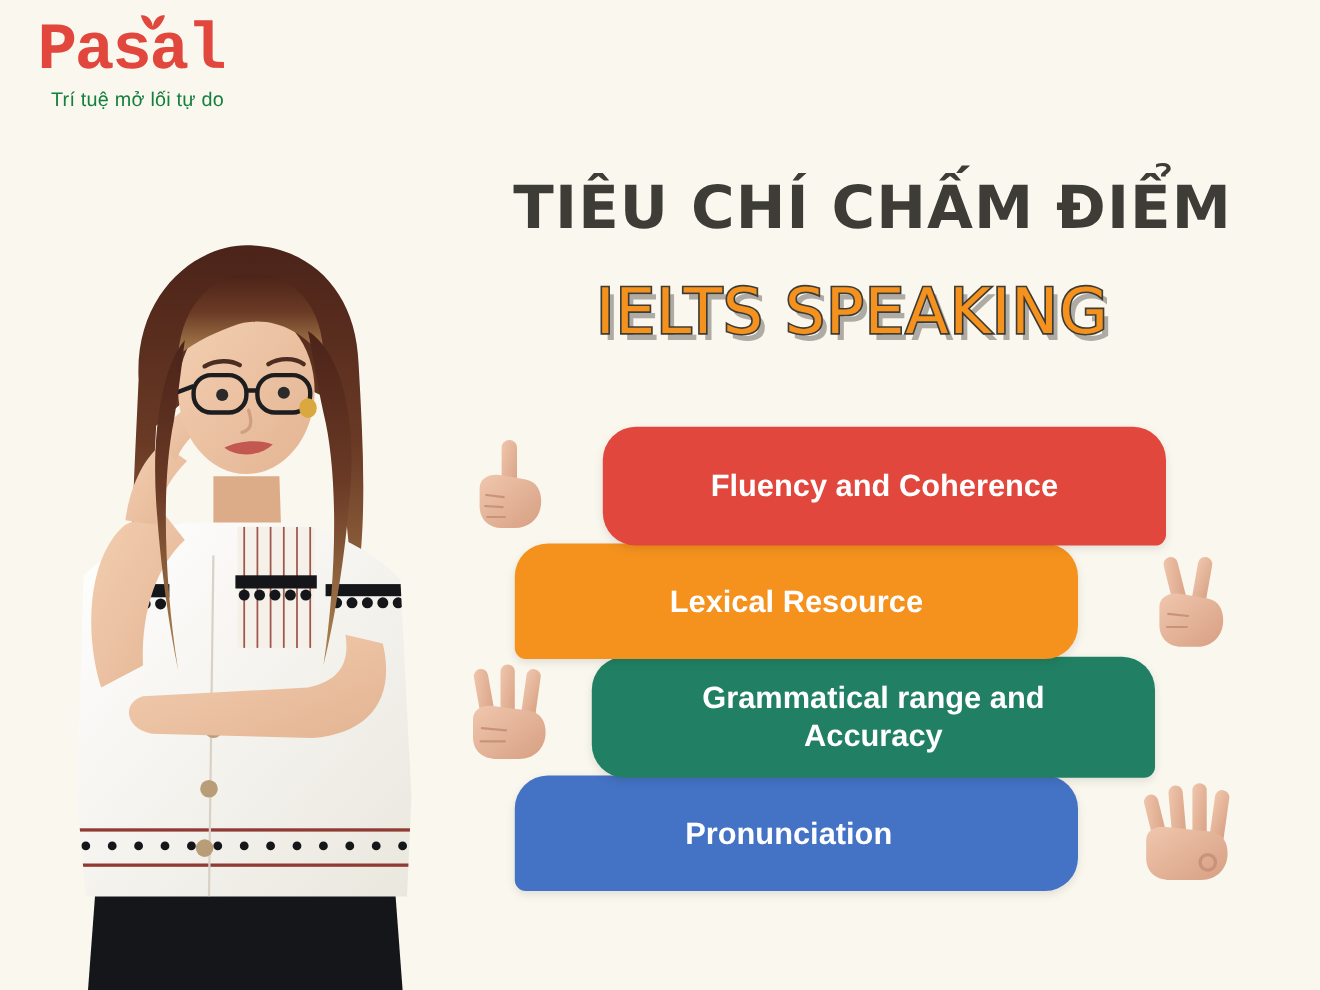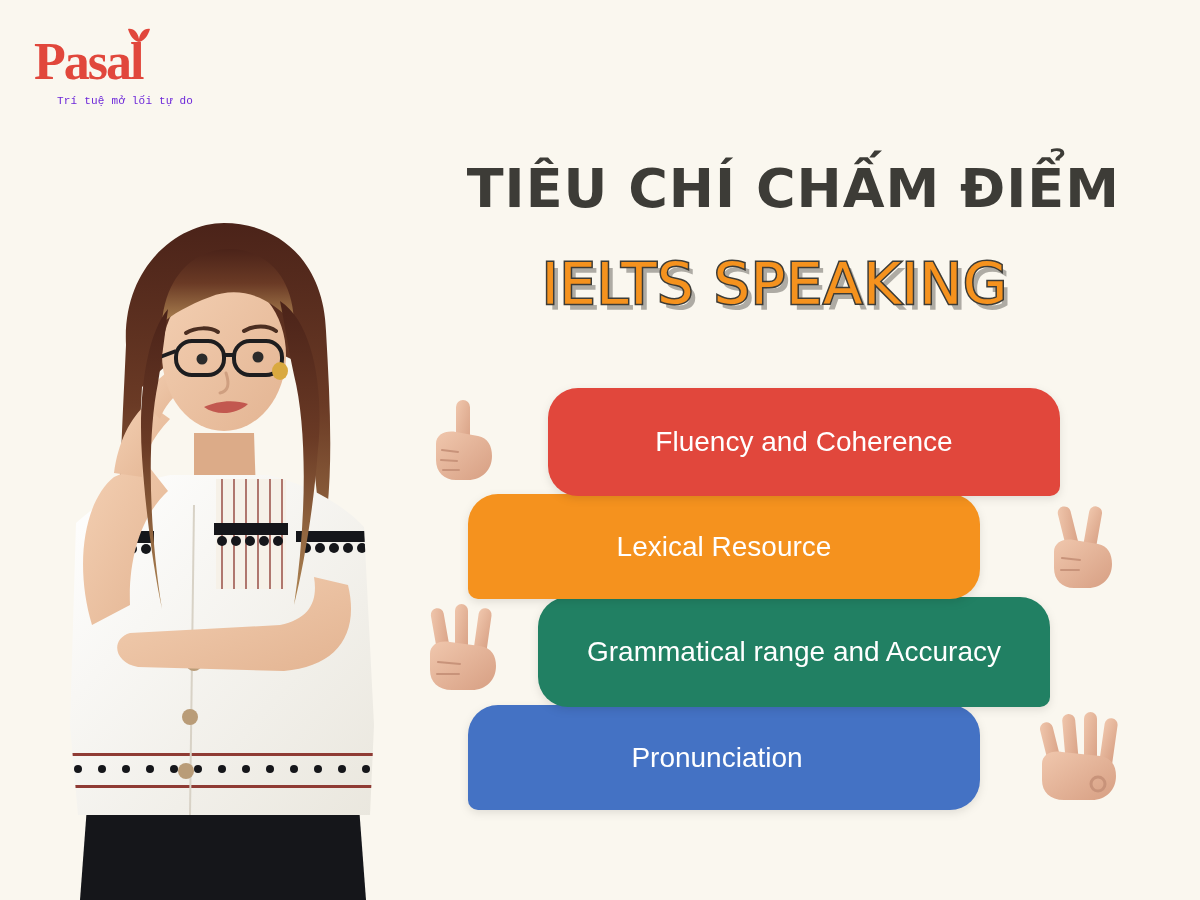--- a/index.html
+++ b/index.html
@@ -9,31 +9,31 @@
   }
   #poster{
     position:relative;width:1200px;height:900px;
     background:#faf7ef;overflow:hidden;
   }
 
   
   .logo-block{position:absolute;left:30px;top:16px;width:190px;text-align:center;}
   .logo-word{
     position:relative;display:block;height:62px;
-    font-size:52px;line-height:62px;font-weight:bold;
+    font-size:60px;line-height:62px;font-weight:bold;
     color:#e1473c;letter-spacing:-2px;
-    font-family:Liberation Serif, serif;
-    text-align:left;padding-left:4px;margin-top:15px;
+    font-family:Liberation Mono, monospace;
+    text-align:left;padding-left:4px;
   }
   .logo-leaf{
     position:absolute;left:96px;top:-4px;width:26px;height:16px;
   }
   .logo-tag{
-    display:block;margin-top:2px;font-size:11px;color:#6d28d9;
-    letter-spacing:.2px;font-weight:500;font-family:Liberation Mono, monospace;
+    display:block;margin-top:2px;font-size:18px;color:#15803d;
+    letter-spacing:.2px;font-weight:500;
   }
 
   
   .title-main{
     position:absolute;left:430px;top:158px;width:690px;
     text-align:right;
     font-size:54px;line-height:62px;font-weight:bold;
     color:#3d3c37;letter-spacing:1px;
     font-family:"DejaVu Sans","Liberation Sans",sans-serif;
     white-space:nowrap;
@@ -47,21 +47,21 @@
     color:#f5921e;
     -webkit-text-stroke:3px #3d3c37;
     paint-order:stroke fill;
     text-shadow:5px 6px 0 rgba(60,58,52,.40);
     white-space:nowrap;
   }
 
   
   .bar{
     position:absolute;display:flex;align-items:center;justify-content:center;
-    color:#ffffff;font-size:28px;line-height:34px;font-weight:400;
+    color:#ffffff;font-size:28px;line-height:34px;font-weight:700;
     text-align:center;box-sizing:border-box;padding:0 34px;
     filter:drop-shadow(0 3px 4px rgba(0,0,0,.10));
   }
   .bar span{display:block;}
   .bar-1{left:548px;top:388px;width:512px;height:108px;background:#e1473c;
          border-radius:30px 30px 10px 30px;z-index:4;}
   .bar-2{left:468px;top:494px;width:512px;height:105px;background:#f5921e;
          border-radius:30px 30px 30px 10px;z-index:3;}
   .bar-3{left:538px;top:597px;width:512px;height:110px;background:#218063;
          border-radius:30px 30px 10px 30px;z-index:2;}

